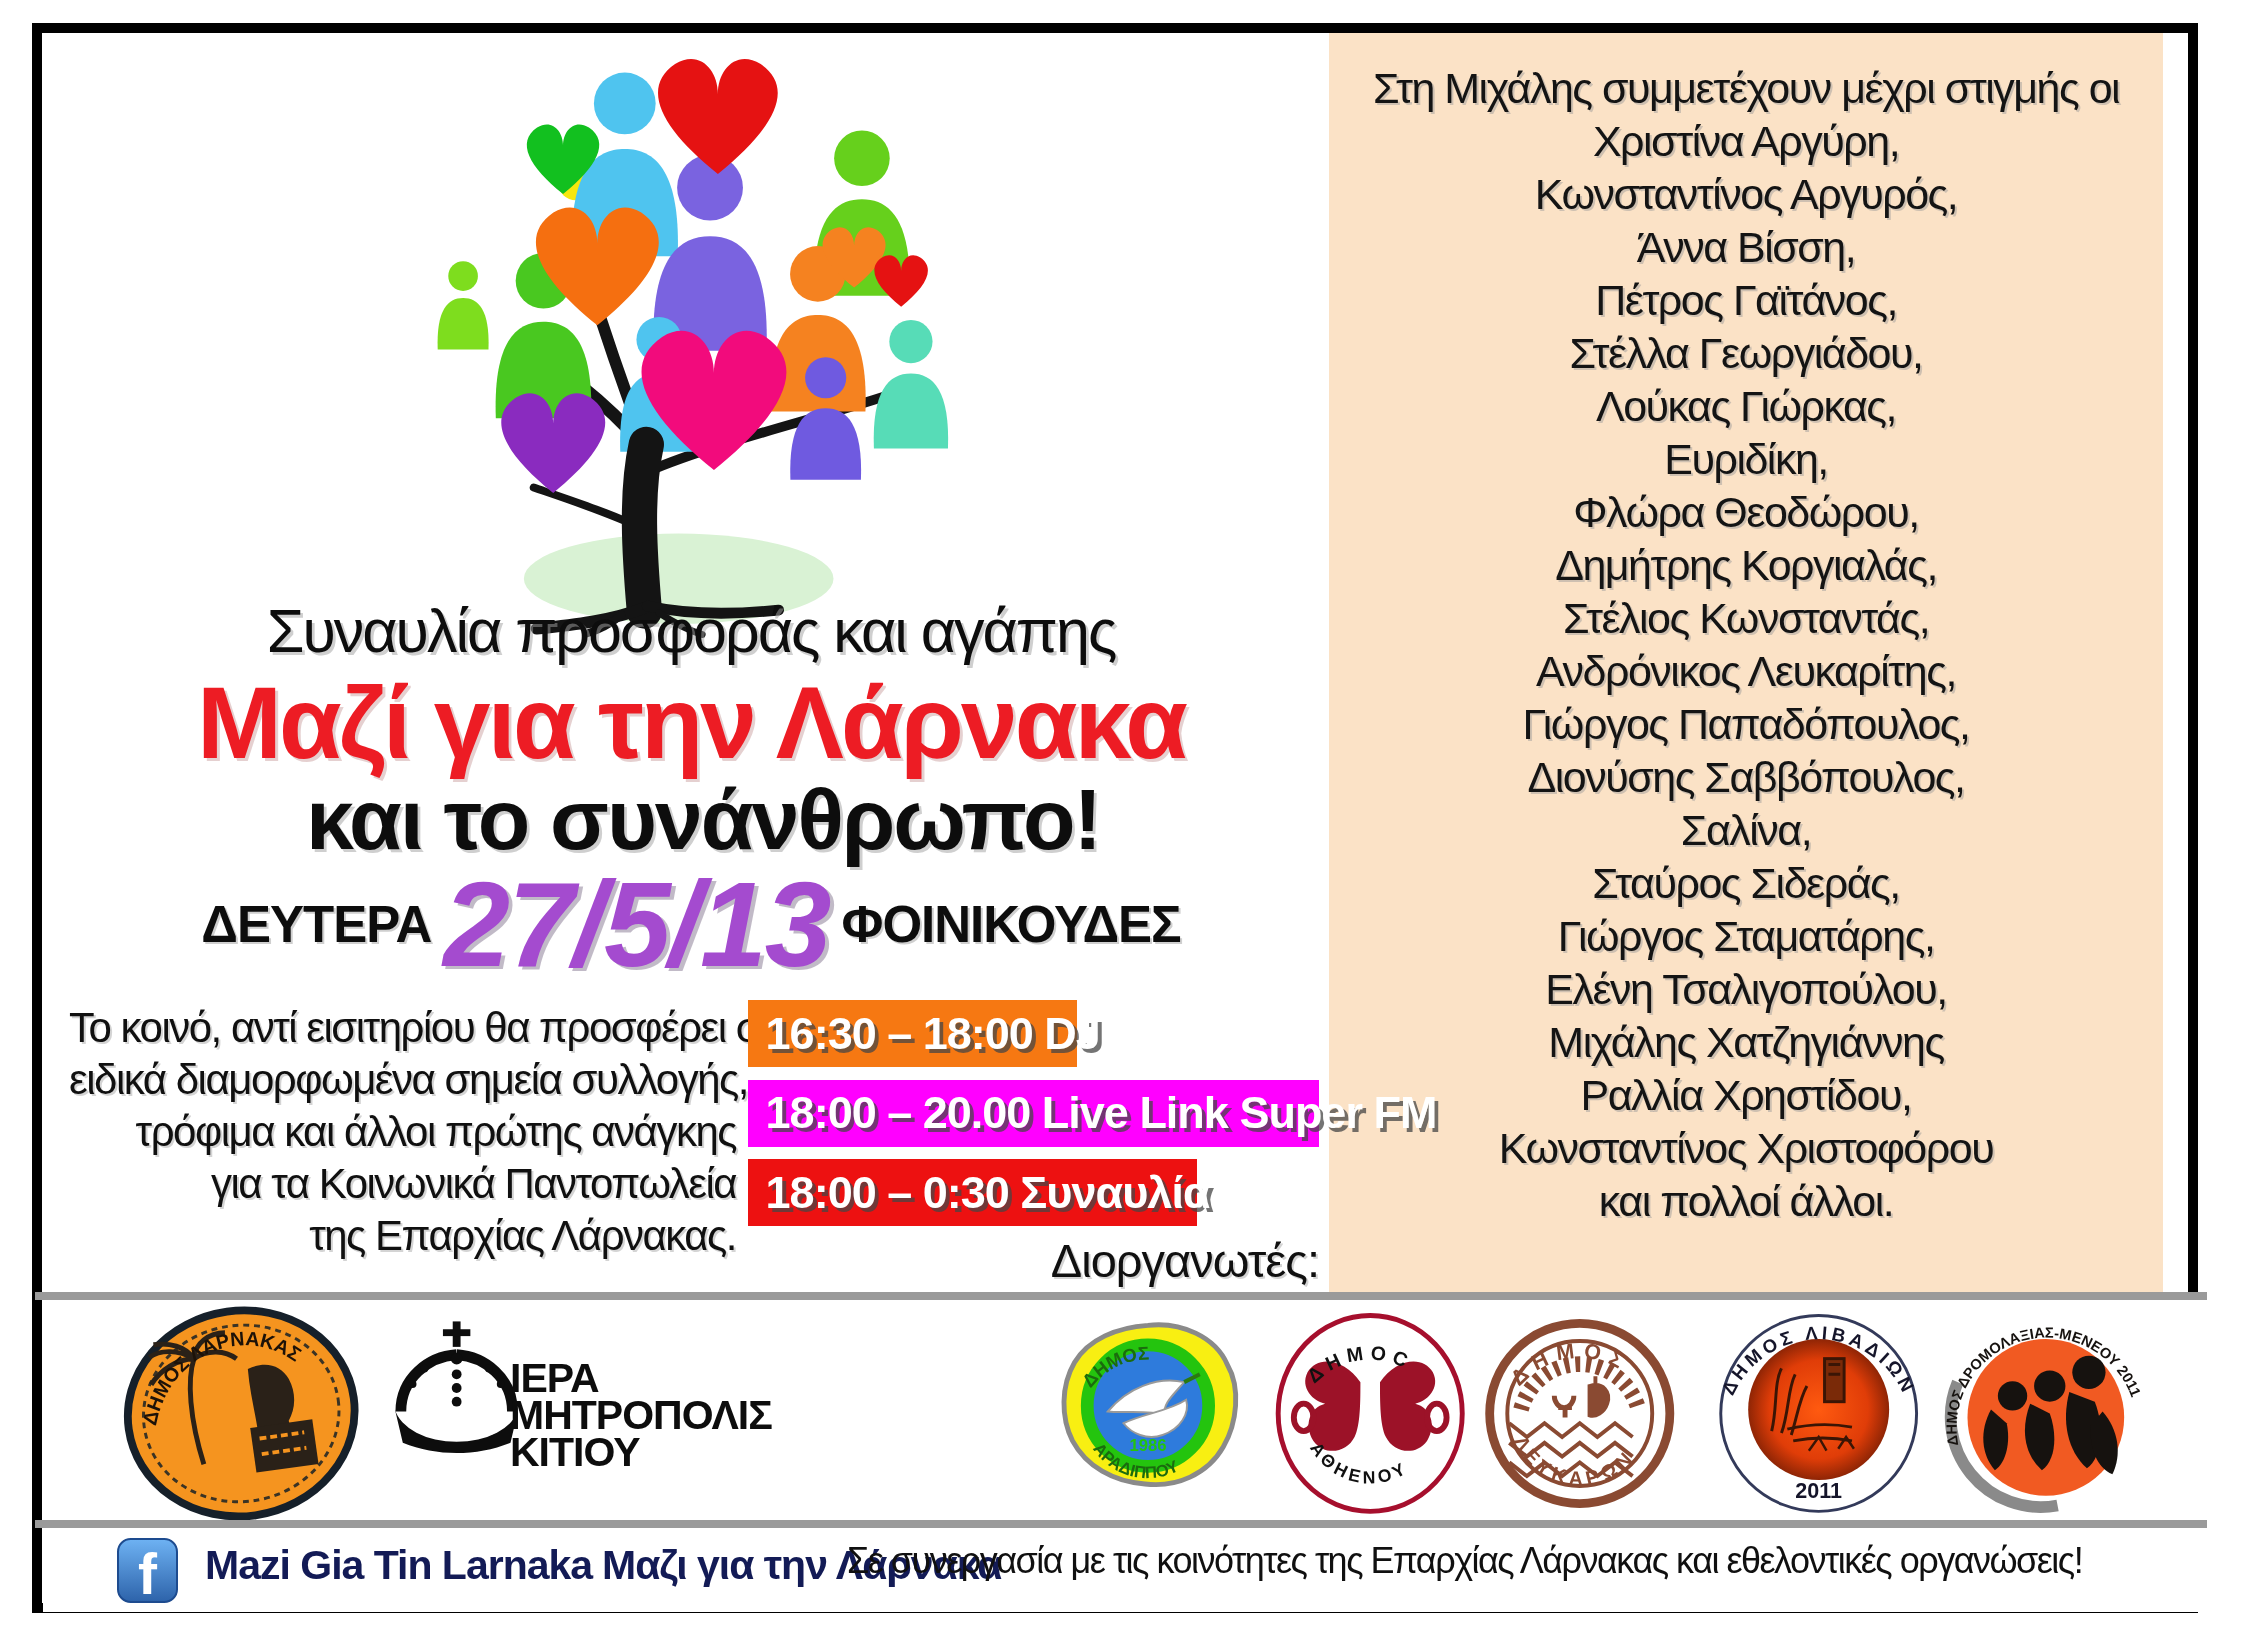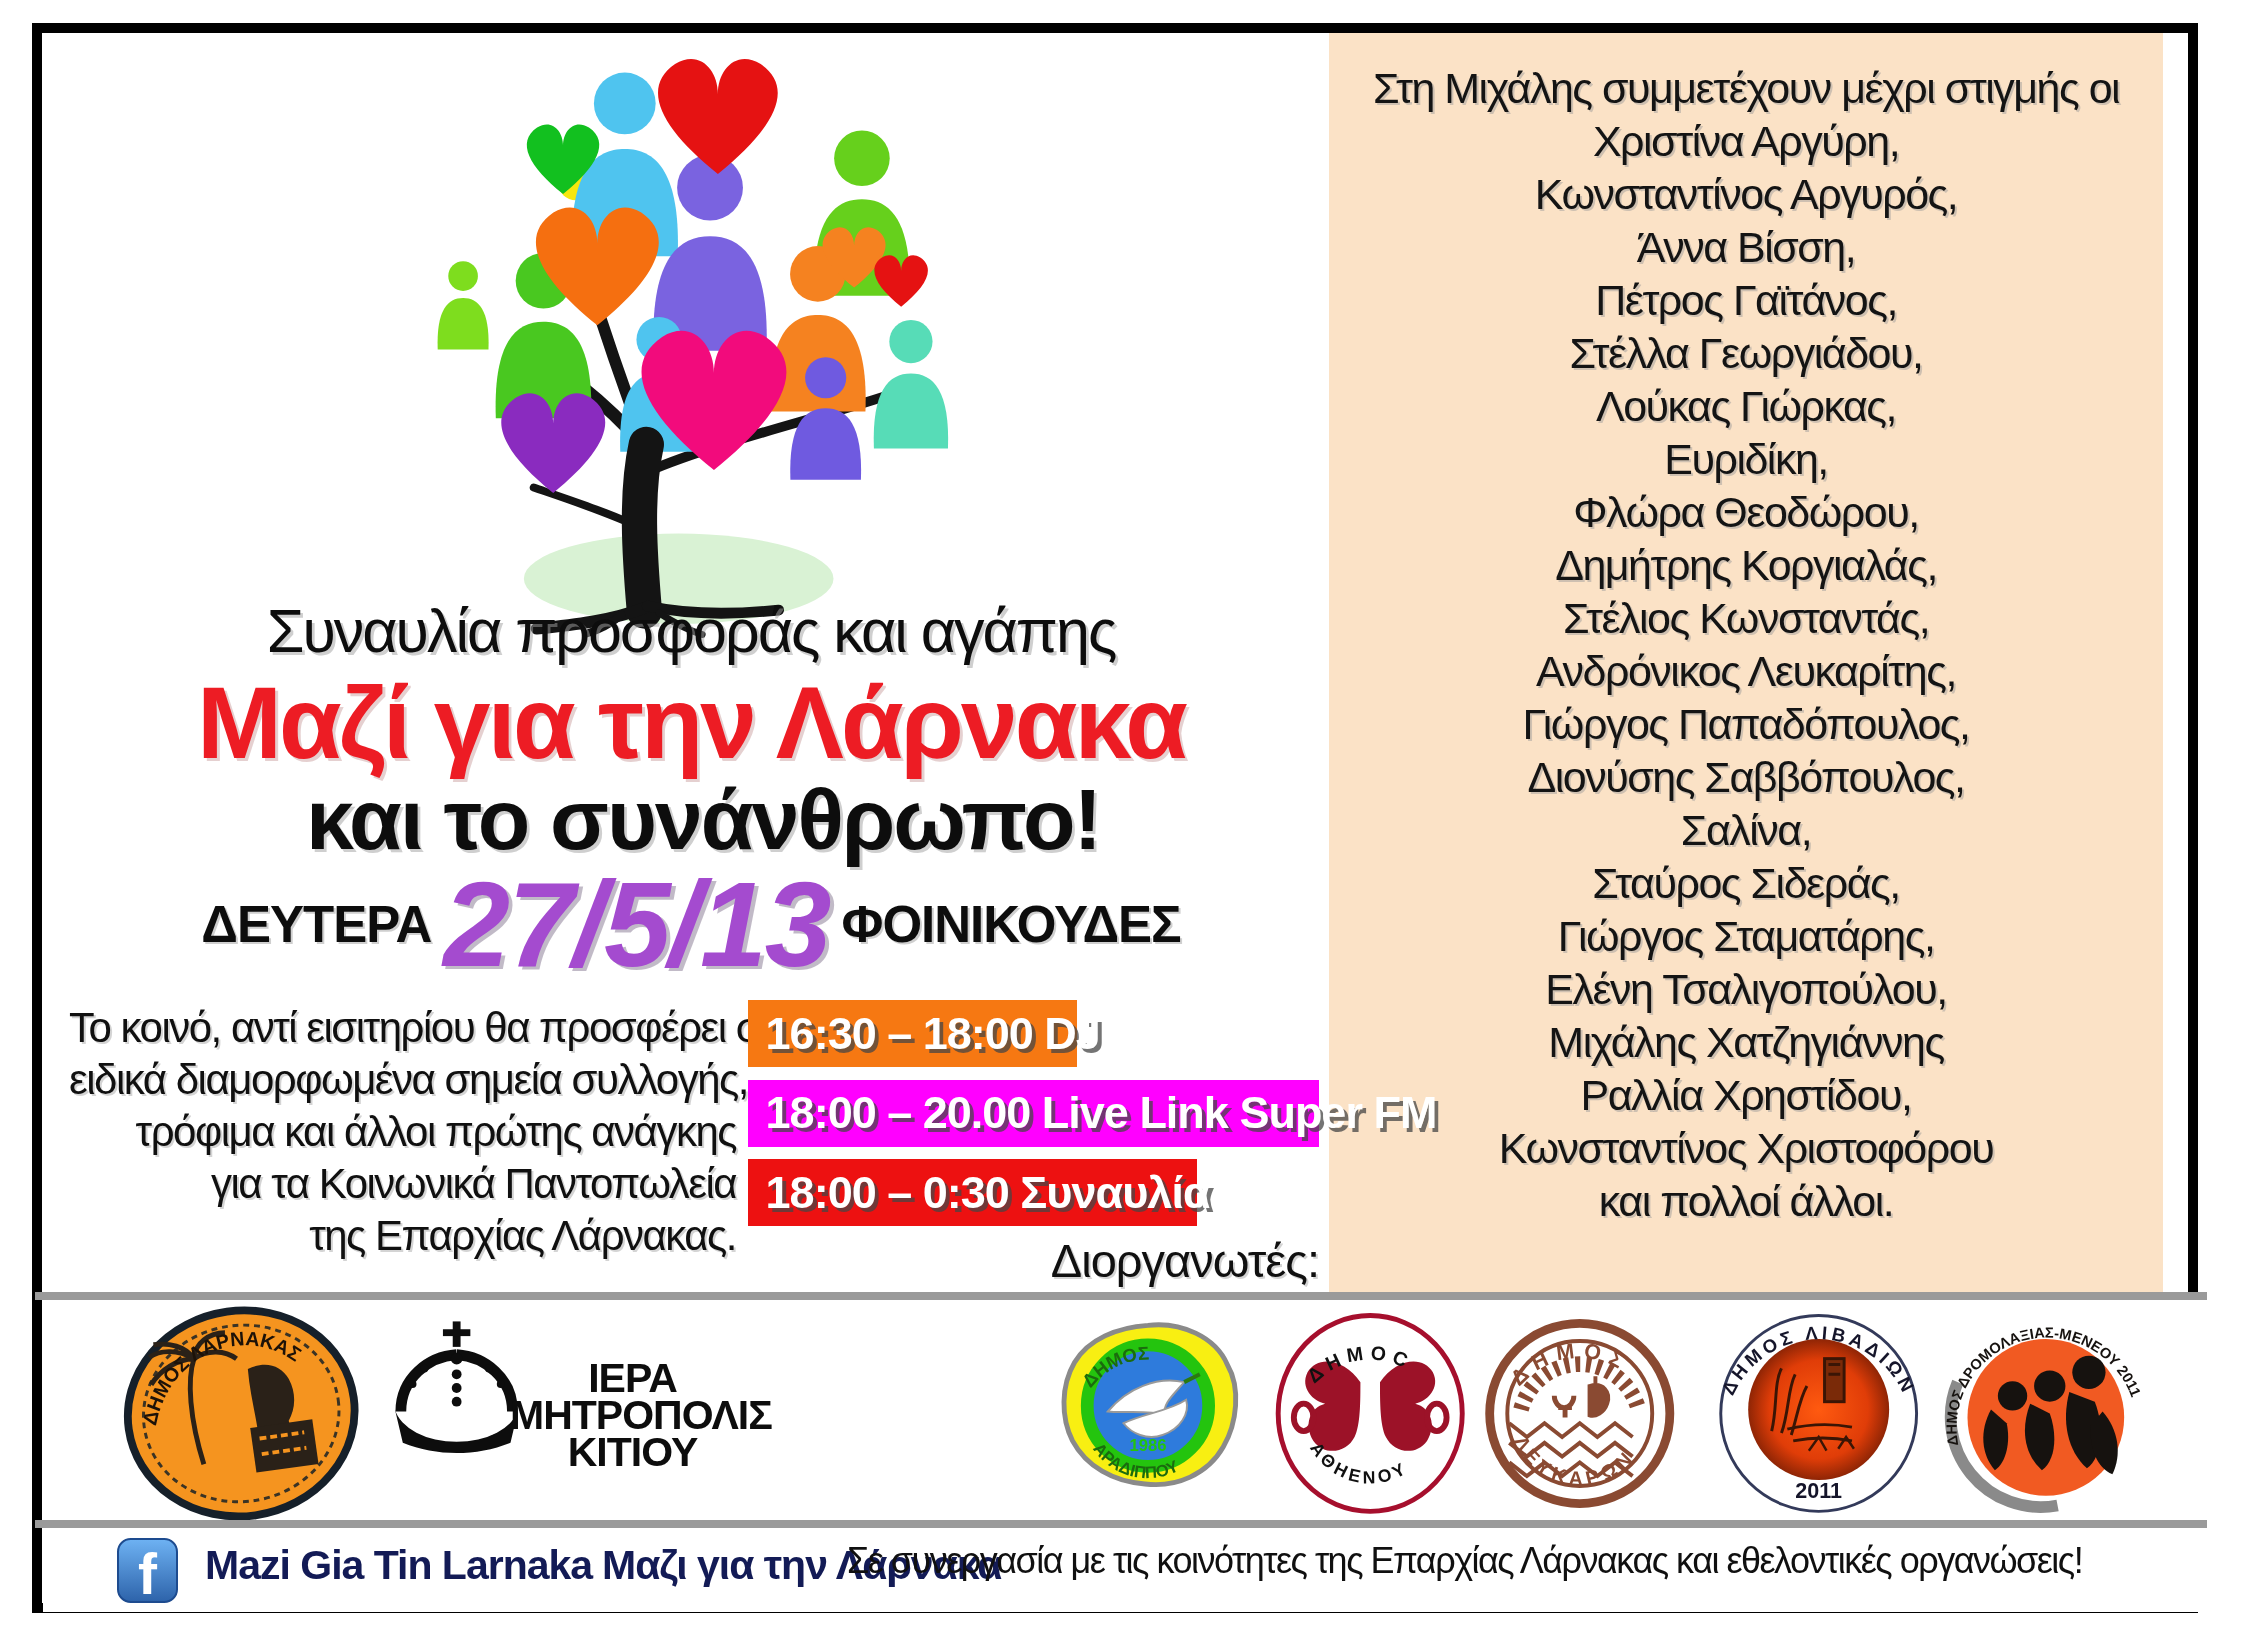--- a/index.html
+++ b/index.html
@@ -42,21 +42,21 @@
     white-space:nowrap;text-shadow:3.9px 3.9px 0 rgba(70,70,70,.75);}
   .bar.b1{width:329px;background:#f67812;}
   .bar.b2{width:571px;background:#ff00ff;}
   .bar.b3{width:449px;background:#ed1111;}
   .organizers{position:absolute;left:994px;top:1233px;width:325px;text-align:right;
     font-size:47px;letter-spacing:-1px;color:#101010;text-shadow:2px 2px 0 rgba(160,160,160,.45);}
   
   .sep1{position:absolute;left:35px;top:1292px;width:2172px;height:7.8px;background:#9a9a9a;}
   .sep2{position:absolute;left:35px;top:1520px;width:2172px;height:7.8px;background:#9a9a9a;}
   .logo-strip{position:absolute;left:43px;top:1300px;width:2156px;height:221px;background:#fff;}
-  .metro-text{position:absolute;left:510px;top:1360px;width:245px;text-align:center;}
+  .metro-text{position:absolute;left:510px;top:1360px;width:245px;text-align:left;}
   .metro-text .ml{font-size:41px;font-weight:bold;letter-spacing:-1px;color:#0d0d0d;line-height:37px;}
   
   .footer{position:absolute;left:43px;top:1528px;width:2156px;height:84px;background:#fff;}
   .fb-icon{position:absolute;left:74px;top:9.8px;width:61px;height:65px;border-radius:13.7px;
     background:linear-gradient(#6db1f2,#2e64ab);border:2.9px solid #1d4b8f;box-sizing:border-box;
     color:#fff;font-weight:bold;font-size:57px;text-align:center;line-height:69px;}
   .fb-latin{position:absolute;left:162px;top:13.7px;font-size:41px;font-weight:bold;
     letter-spacing:-1px;color:#131b56;}
   .fb-greek{position:absolute;left:559px;top:13.7px;font-size:41px;font-weight:bold;
     letter-spacing:-1px;color:#131b56;}

